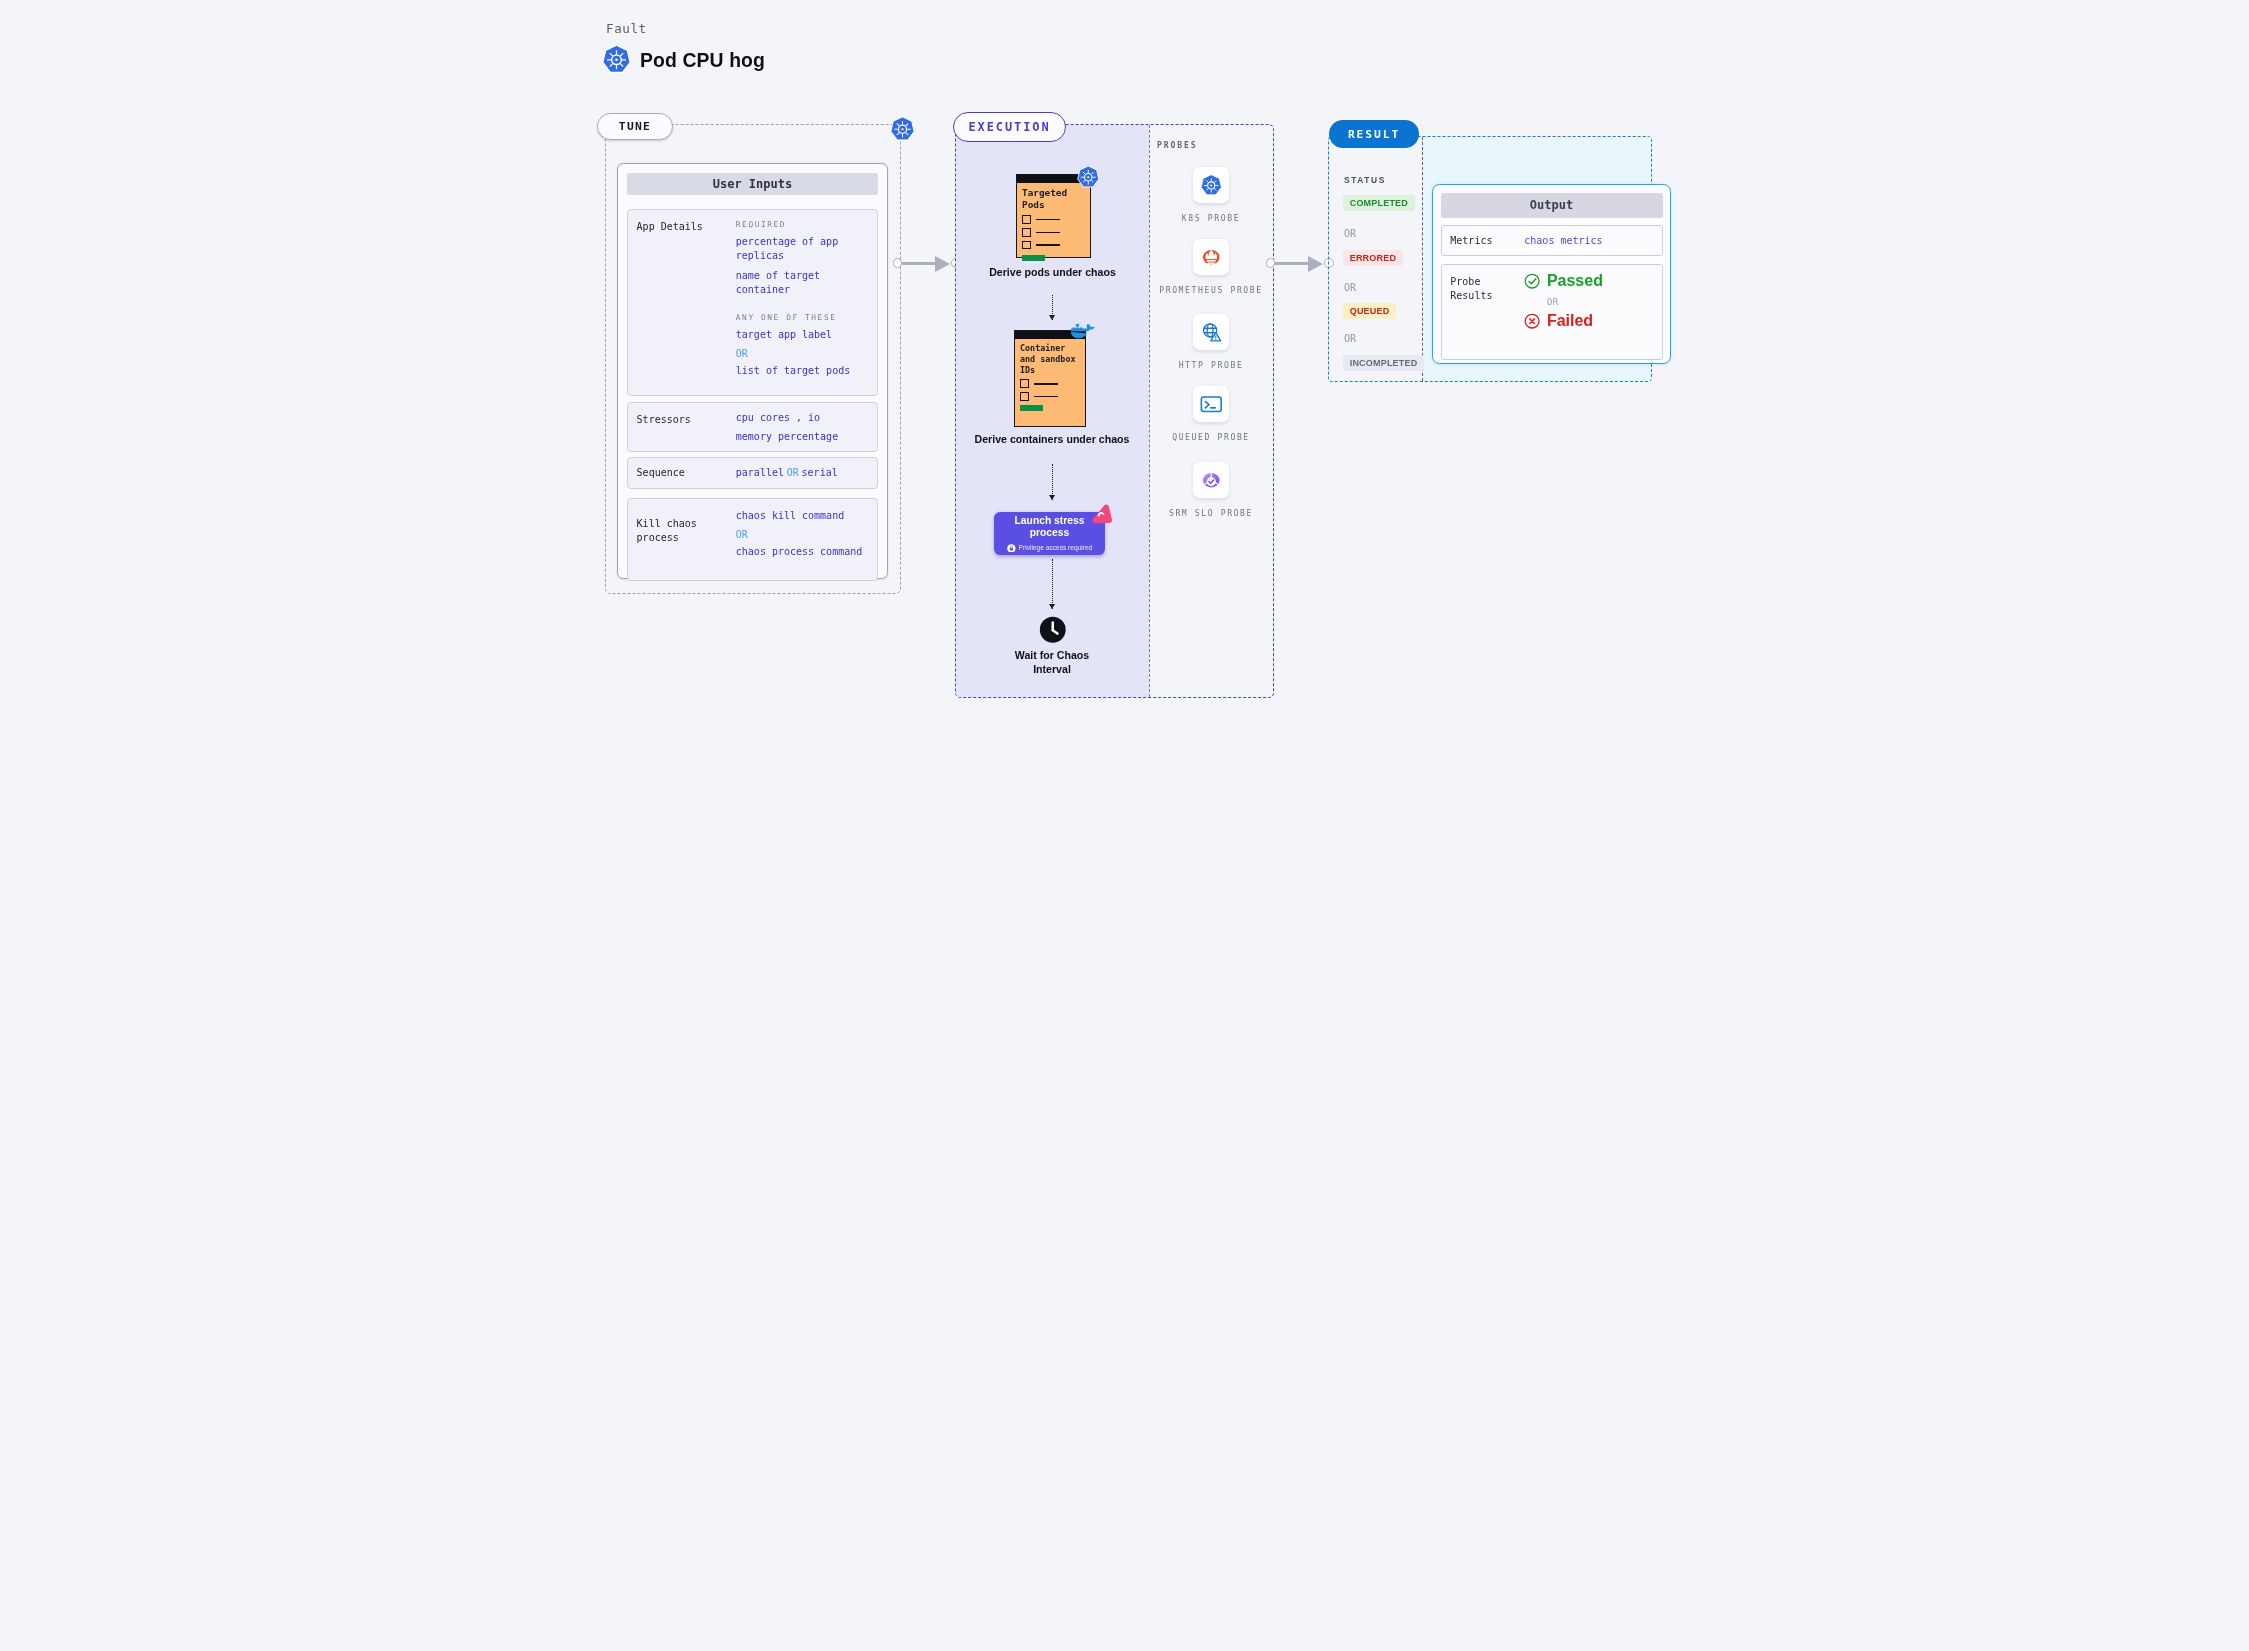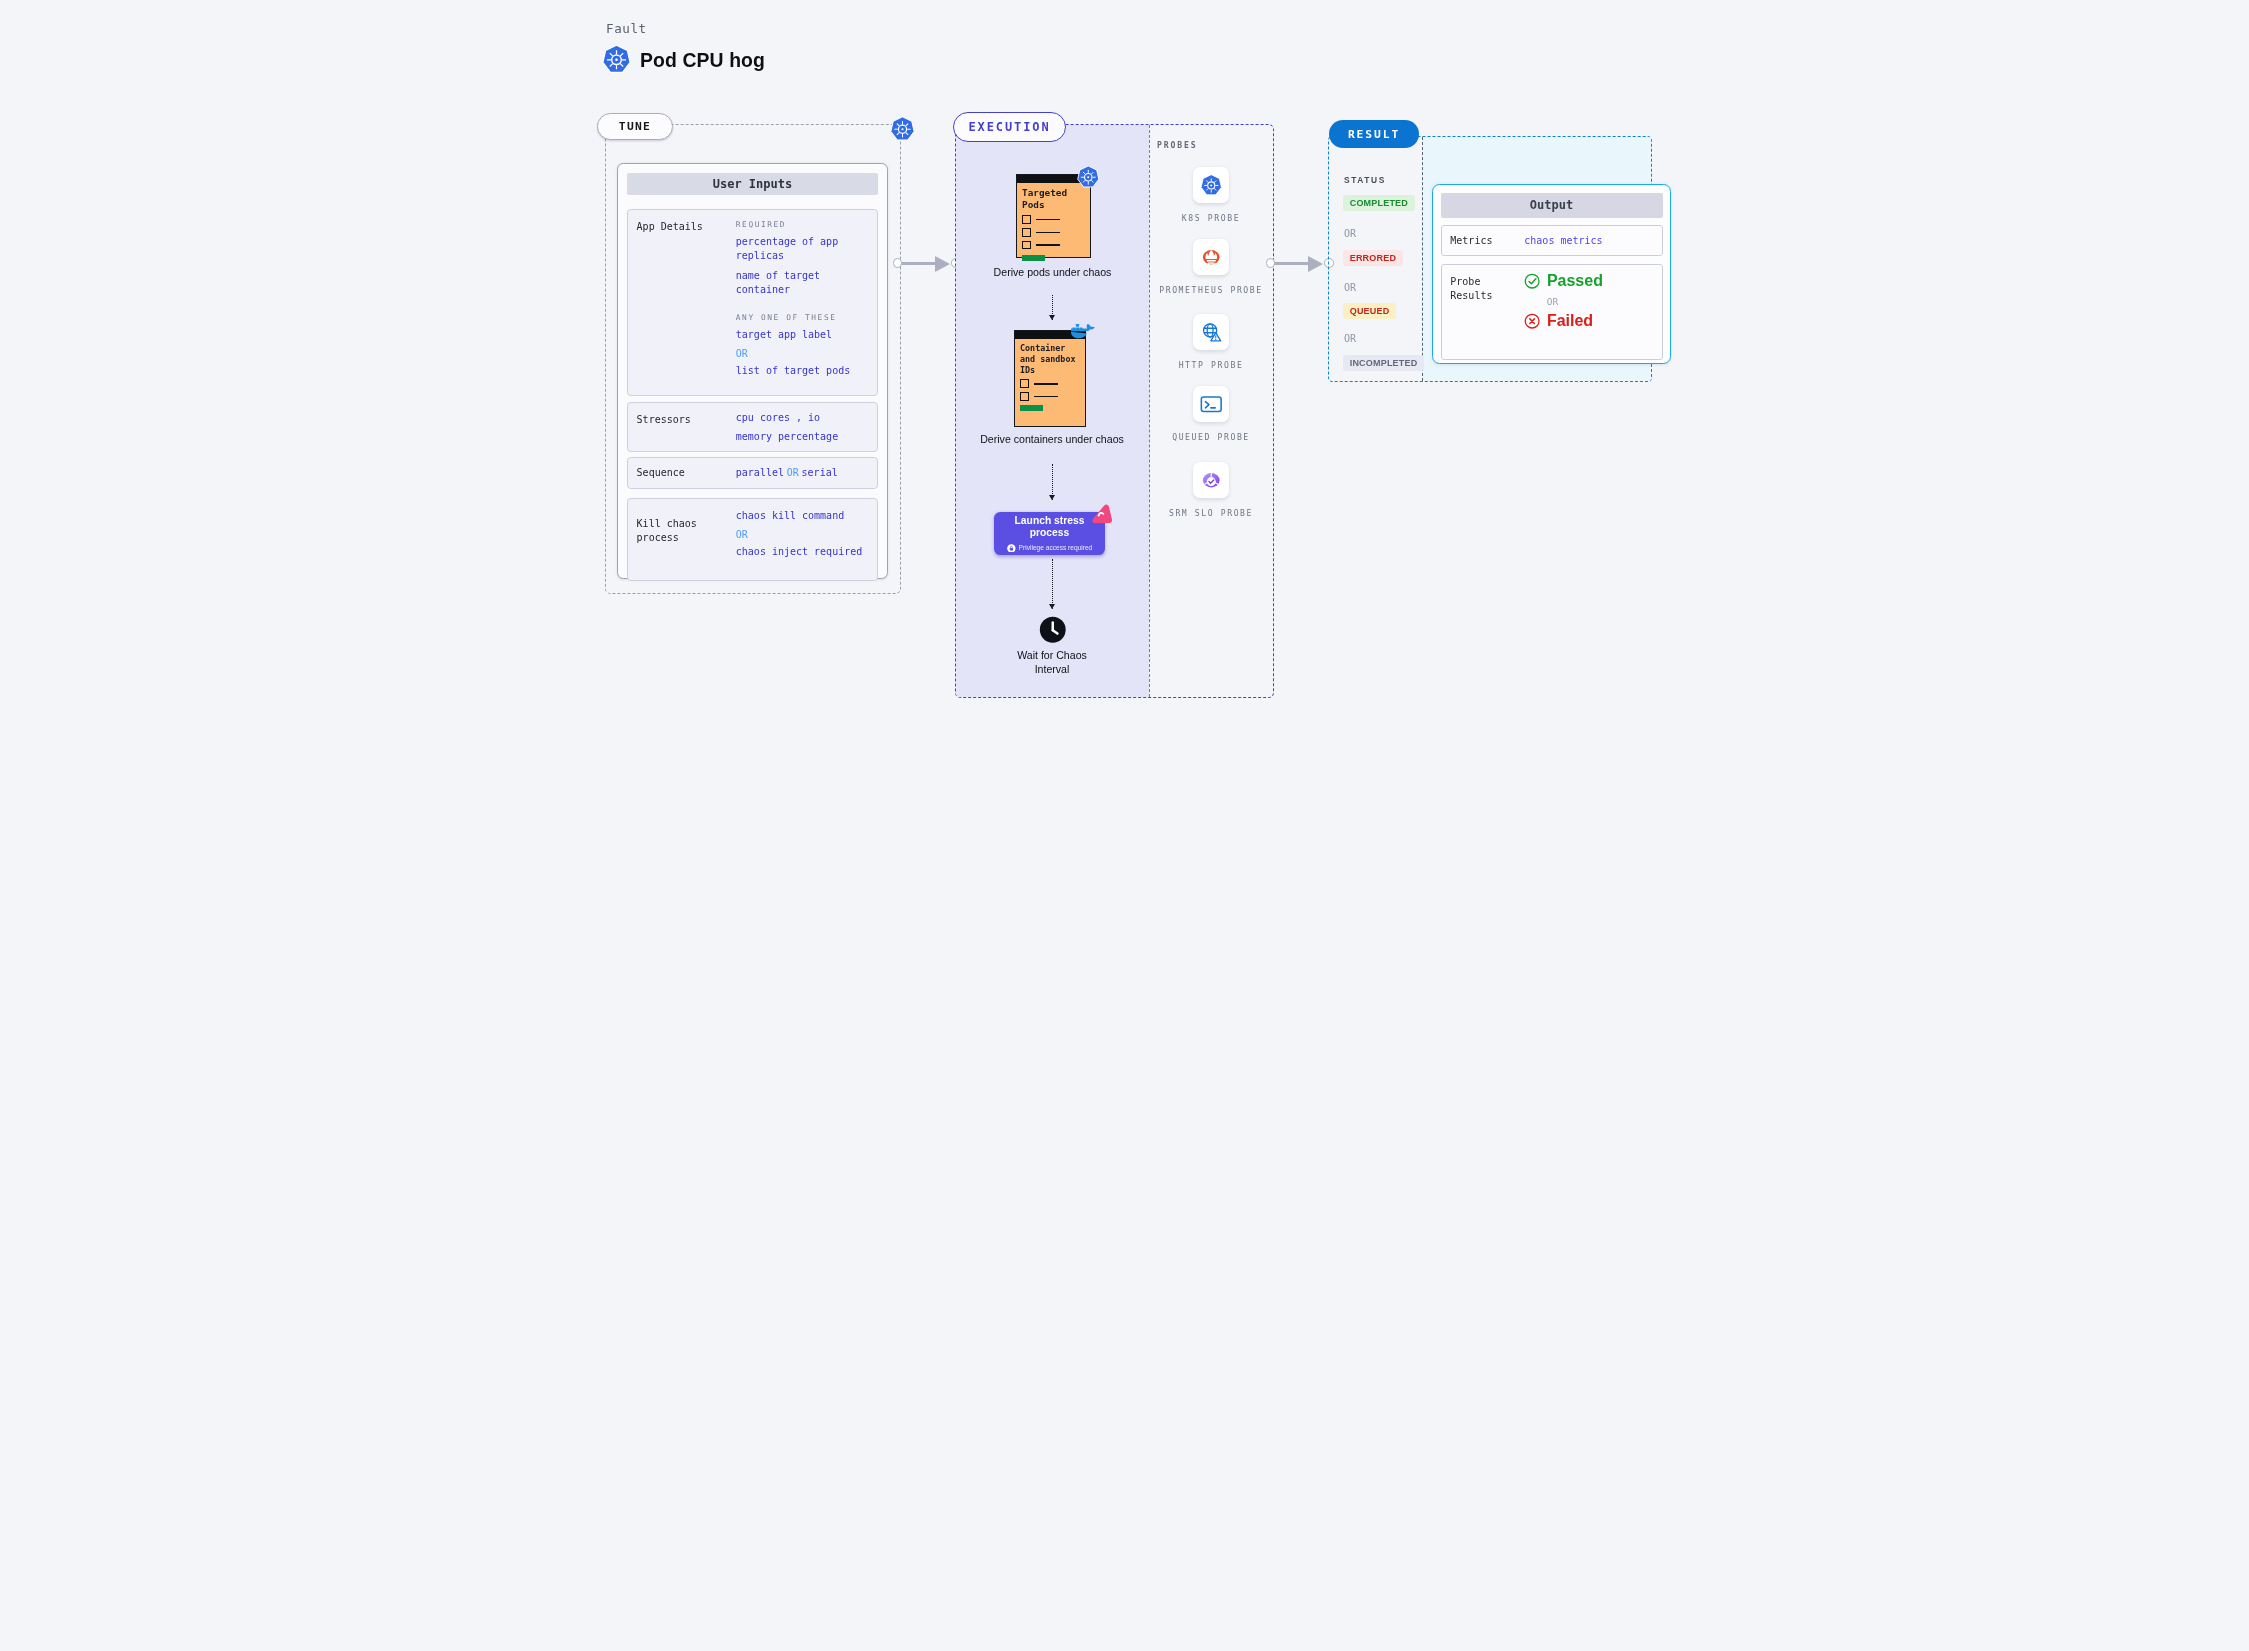--- a/index.html
+++ b/index.html
@@ -63,21 +63,21 @@
   .doc-card{background:#fdba74;border:1.6px solid #14171C;}
   .doc-bar{height:8.1px;background:#0E1014;}
   .doc-pad{padding:3.8px 5px;}
   .doc-title{font:bold 8.4px "DejaVu Sans Mono",monospace;color:#1A1D22;line-height:1.3;}
   .chk-row{display:flex;align-items:center;margin-top:3.8px;}
   .chk{width:6.9px;height:6.9px;border:1.1px solid #101216;margin-right:5px;}
   .chk-line{width:24px;height:1.3px;background:#101216;}
   .green-bar{width:22.5px;height:5.6px;background:#0A9147;margin-top:5.6px;}
   #card1{left:60px;top:49px;width:73px;height:82px;}
   #card2{left:58px;top:205px;width:70px;height:95px;}
-  .flow-caption{font-weight:normal;font-size:10.6px;color:#0E1014;line-height:1.3;text-align:center;}
+  .flow-caption{font-weight:bold;font-size:10.6px;color:#0E1014;line-height:1.3;text-align:center;}
   #cap1{left:27.5px;top:141px;width:138px;}
   #cap2{left:18px;top:308px;width:156px;}
   #cap4{left:46px;top:524px;width:100px;}
   #arrow1{left:96px;top:170px;height:25px;}
   #arrow2{left:96px;top:339px;height:36px;}
   #arrow3{left:96px;top:434px;height:50px;}
   #launch-btn{left:38px;top:387px;width:111px;height:43px;background:#5A4FE2;border-radius:6.3px;box-shadow:0 1.9px 3.8px rgba(60,50,170,.35);display:flex;flex-direction:column;align-items:center;justify-content:center;}
   #launch-btn .bl{color:#fff;font-weight:bold;font-size:10.3px;line-height:1.22;text-align:center;}
   #launch-note{display:flex;align-items:center;margin-top:3.8px;}
   #launch-note span{color:#EDEBFF;font-size:6.6px;margin-left:3.1px;}
@@ -264,21 +264,21 @@
         <span class="or-lite" style="margin:0;">OR</span>
         <span class="val" style="margin:0;">serial</span>
       </div>
     </div>
 
     <div id="row-kill" class="abs ui-row">
       <div class="ui-label" style="top:17.5px;">Kill chaos process</div>
       <div class="ui-vals">
         <div class="val" style="margin-top:0;">chaos kill command</div>
         <div class="or-lite">OR</div>
-        <div class="val">chaos inject required</div>
+        <div class="val">chaos process command</div>
       </div>
     </div>
   </div>
 
   <div class="abs hconn" style="left:332px;top:255px;">
     <div class="line"></div>
       <div class="tri"></div>
       <div class="c tail"></div>
       <div class="c head"></div>
   </div>

